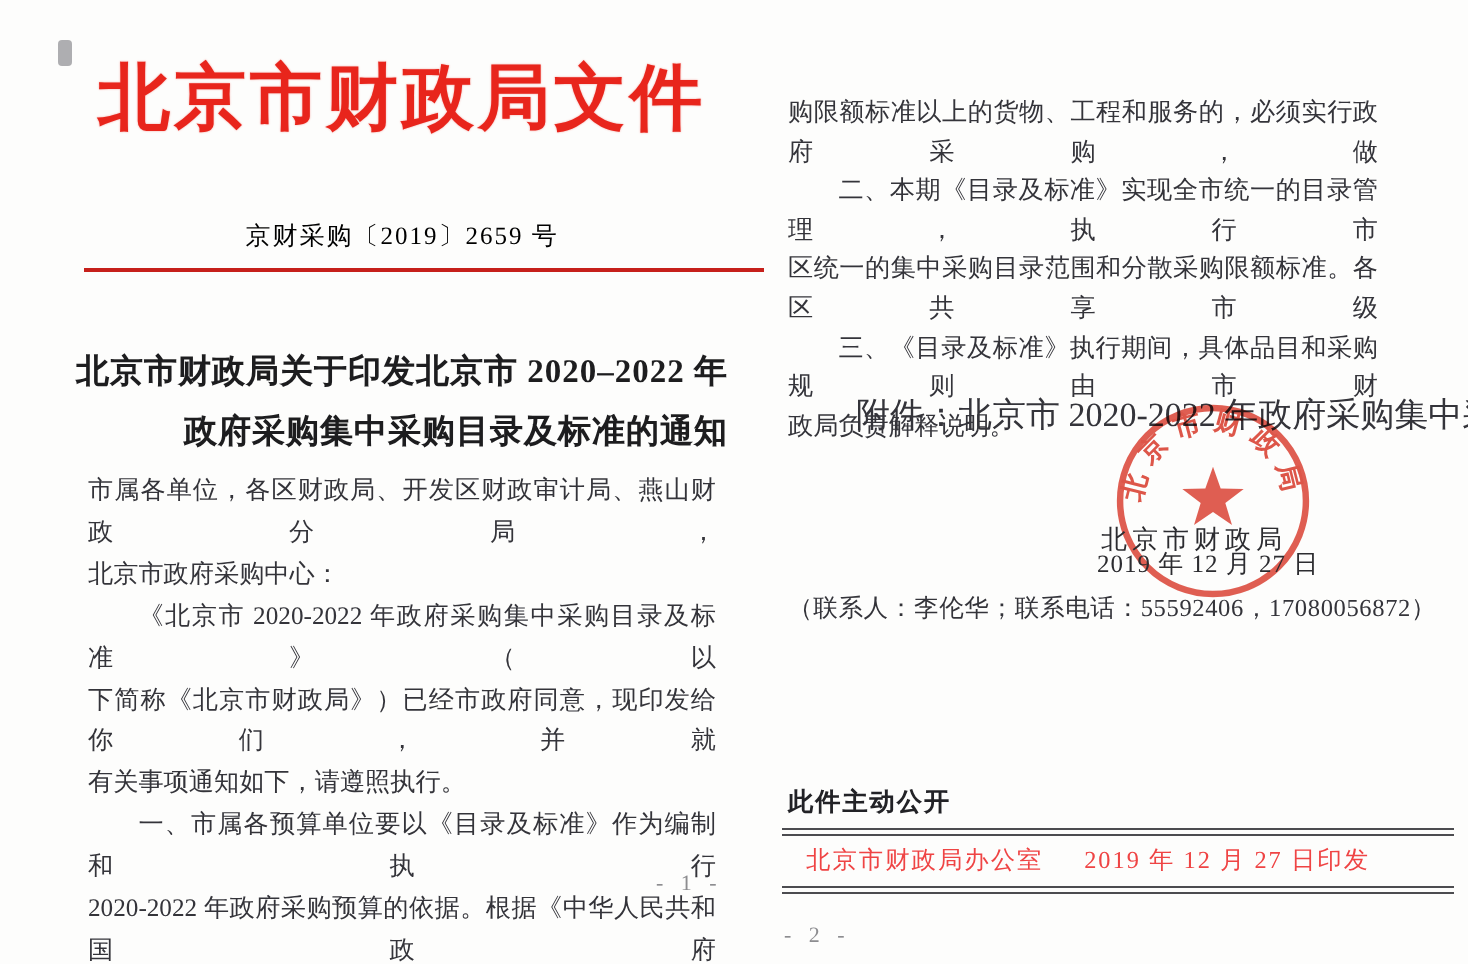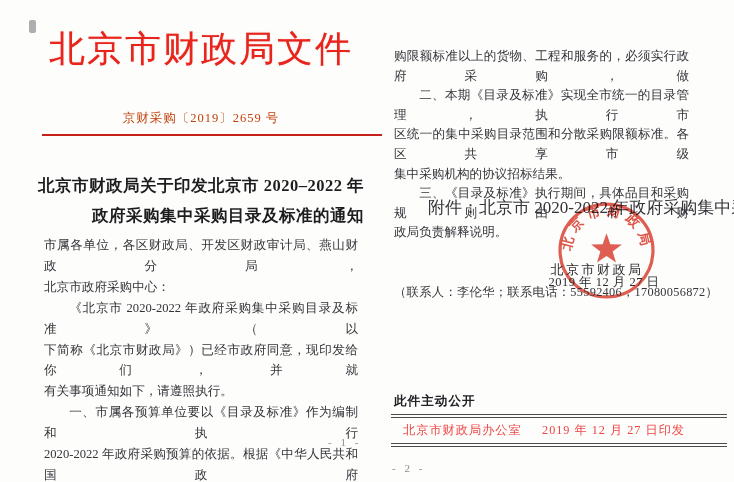--- a/index.html
+++ b/index.html
@@ -11,31 +11,31 @@
     position:relative;
     width:734px;height:482px;
     background:#fdfdfc;
     overflow:hidden;
   }
   
   .page1{position:absolute;left:44px;top:0;width:314px;height:482px;}
   .org-header{
     position:absolute;left:-10px;top:27px;width:334px;
     text-align:center;
-    font-size:36px;font-weight:normal;
+    font-size:36px;font-weight:bold;
     color:#e8251c;
     letter-spacing:2px;
     line-height:44px;
     text-shadow:0 0 1px rgba(232,37,28,.45);
     white-space:nowrap;
   }
   .doc-number{
     position:absolute;left:0;top:110px;width:314px;
     text-align:center;
-    font-size:12.5px;color:#c2410c;letter-spacing:1px;
+    font-size:12.5px;color:#000000;letter-spacing:1px;
   }
   .red-rule{
     position:absolute;left:-2px;top:134px;width:340px;height:2px;
     background:#c6201b;
   }
   .doc-title{
     position:absolute;left:-6px;top:171px;width:326px;
     text-align:right;
     font-size:16.5px;font-weight:bold;color:#1d1d1f;
     line-height:30px;letter-spacing:.5px;
@@ -76,21 +76,21 @@
     position:absolute;left:534px;top:261px;width:126px;
     text-align:center;font-size:13px;color:#2c2c30;
     letter-spacing:2.5px;white-space:nowrap;
   }
   .issue-date{
     position:absolute;left:533px;top:274px;width:142px;
     text-align:center;font-size:12.5px;color:#2c2c30;
     letter-spacing:.5px;white-space:nowrap;
   }
   .contact{
-    position:absolute;left:394px;top:284px;width:300px;
+    position:absolute;left:394px;top:296px;width:300px;
     font-size:12.3px;color:#34343a;letter-spacing:.3px;white-space:nowrap;
   }
   .footer-block{
     position:absolute;left:391px;top:393px;width:336px;
   }
   .disclosure{
     font-size:12.6px;font-weight:bold;color:#222226;
     letter-spacing:1px;padding-left:3px;margin-bottom:4px;
   }
   .foot-rule{
@@ -129,21 +129,20 @@
 
     </div>
   </div>
   <div class="pagenum pn1">- 1 -</div>
 
   <div class="page2">
     <div class="body2">
       <div class="bline fill">购限额标准以上的货物、工程和服务的，必须实行政府采购，做</div>
       <div class="bline fill ind">二、本期《目录及标准》实现全市统一的目录管理，执行市</div>
       <div class="bline fill">区统一的集中采购目录范围和分散采购限额标准。各区共享市级</div>
-      <div class="bline">集中采购机构的协议招标结果。</div>
       <div class="bline fill ind">三、《目录及标准》执行期间，具体品目和采购规则由市财</div>
       <div class="bline">政局负责解释说明。</div>
     </div>
     <div class="attachment">附件：北京市 2020-2022 年政府采购集中采购目录及标准</div>
   </div>
 
   <svg class="seal" viewBox="0 0 100 100" xmlns="http://www.w3.org/2000/svg" xmlns:xlink="http://www.w3.org/1999/xlink">
     <defs>
       <path id="sealArc" d="M 17.1 62 A 35 35 0 1 1 82.9 62" fill="none"></path>
     </defs>

